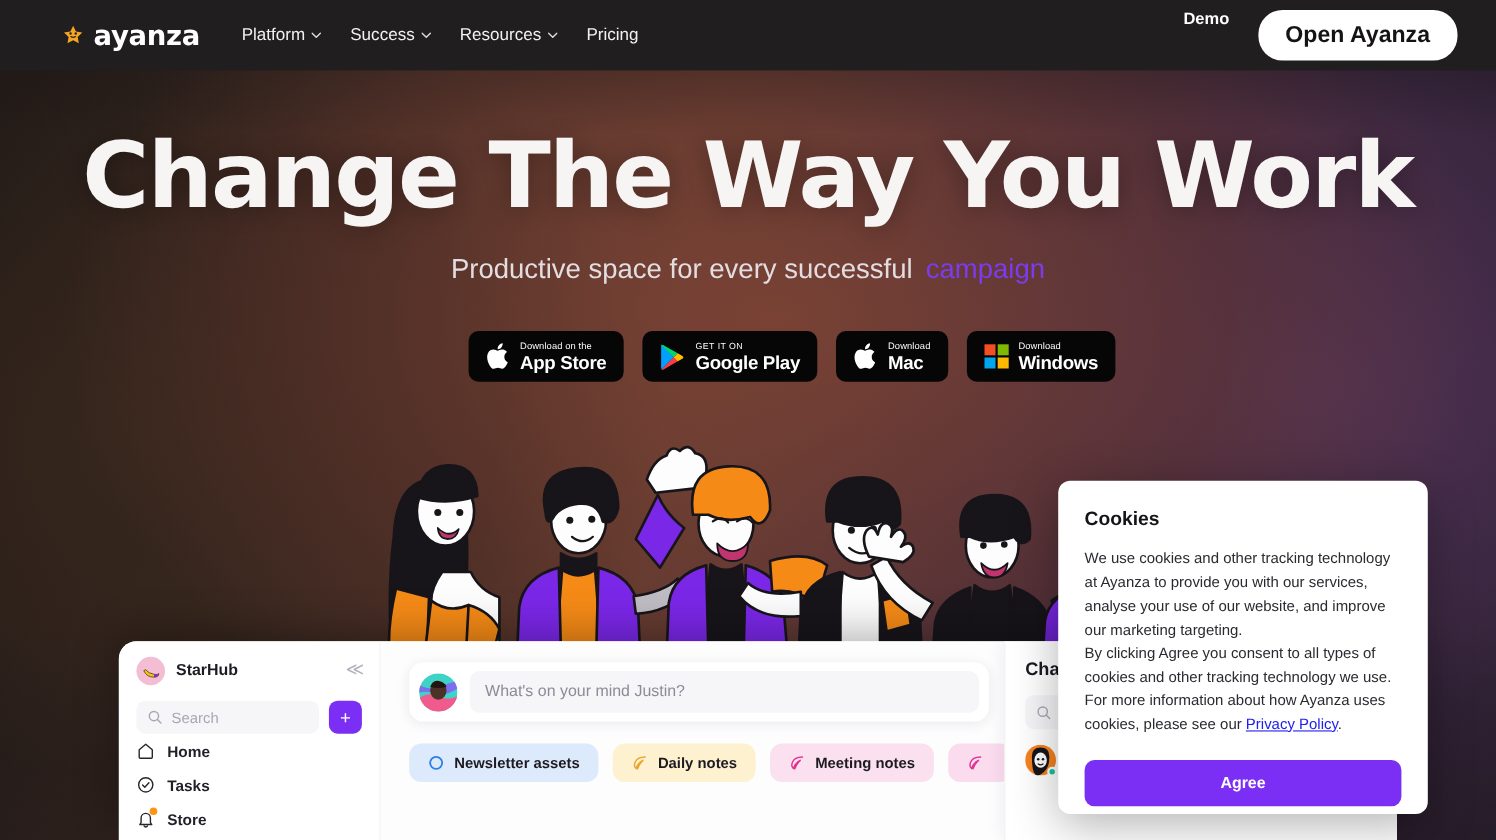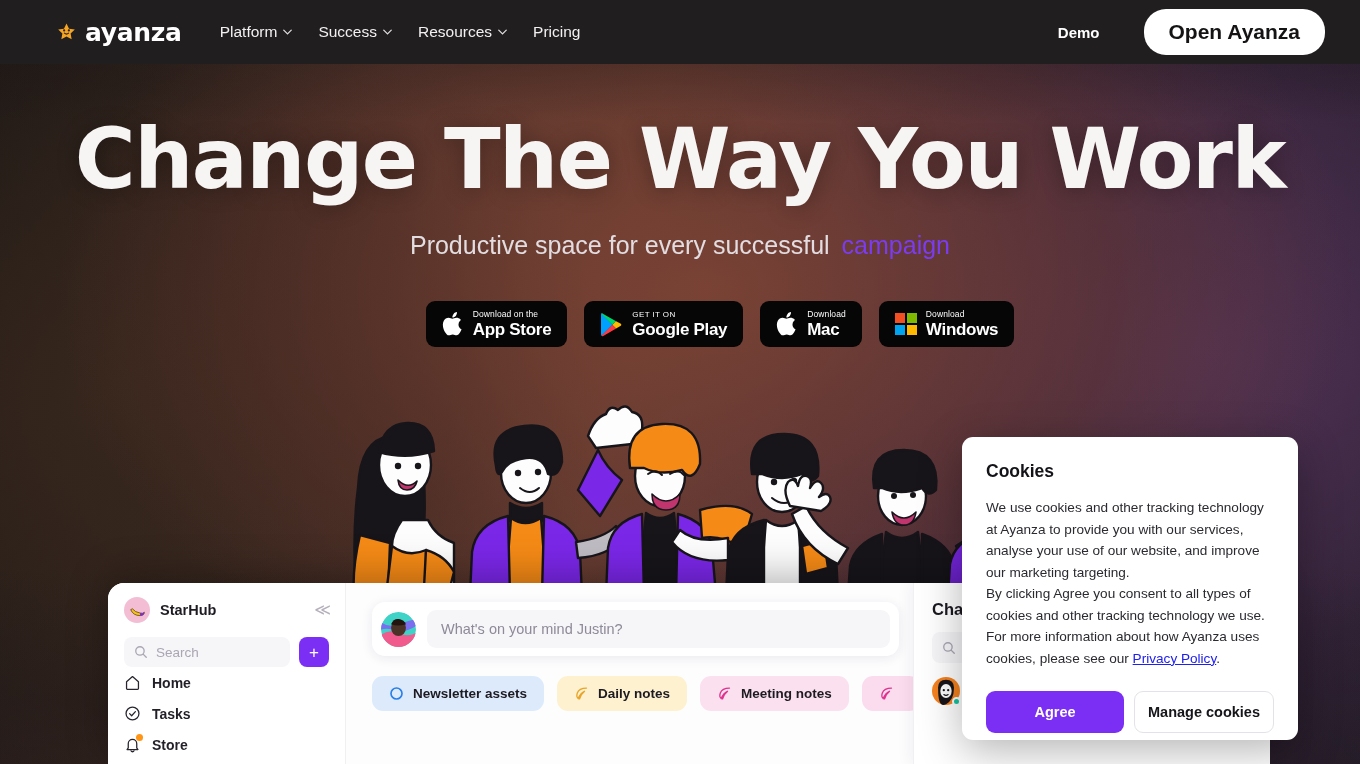--- a/index.html
+++ b/index.html
@@ -35,21 +35,21 @@
   .logo-text {
     color:#fff; font-size:25px; font-weight:700; letter-spacing:-0.3px;
     font-family:"DejaVu Sans", sans-serif;
   }
   .nav-links { display:flex; align-items:center; gap:26px; margin-left:38px; }
   .nav-link {
     color:#f2f0f0; font-size:15.5px; font-weight:400;
     display:flex; align-items:center; gap:6px; cursor:pointer; white-space:nowrap;
   }
   .chev { width:9px; height:6px; display:block; opacity:.9; }
-  .nav-right { margin-left:auto; margin-right:35px; display:flex; align-items:center; gap:44px; }
+  .nav-right { margin-left:auto; margin-right:35px; display:flex; gap:26px; }
   .demo-link { color:#fff; font-size:15px; font-weight:700; cursor:pointer; }
   .open-btn {
     background:#fff; color:#151314; font-size:21px; font-weight:700;
     padding:11px 25px; border-radius:22px; border:none; cursor:pointer;
     font-family:"Liberation Sans", sans-serif; white-space:nowrap;
   }
 
   
   #headline {
     position:absolute; top:118px; left:0; width:1360px; text-align:center;
@@ -484,15 +484,14 @@
 </div>
 
 <div id="cookie">
   <div class="cookie-title">Cookies</div>
   <div class="cookie-body">
     <p>We use cookies and other tracking technology at Ayanza to provide you with our services, analyse your use of our website, and improve our marketing targeting.</p>
     <p><span>By clicking Agree you consent to all types of cookies and other tracking technology we use. For more information about how Ayanza uses cookies, please see our </span><span class="privacy-link">Privacy Policy</span><span>.</span></p>
   </div>
   <div class="cookie-btns">
     <button class="btn-agree">Agree</button>
-    <button class="btn-manage">Manage cookies</button>
   </div>
 </div>
 
 </body></html>

